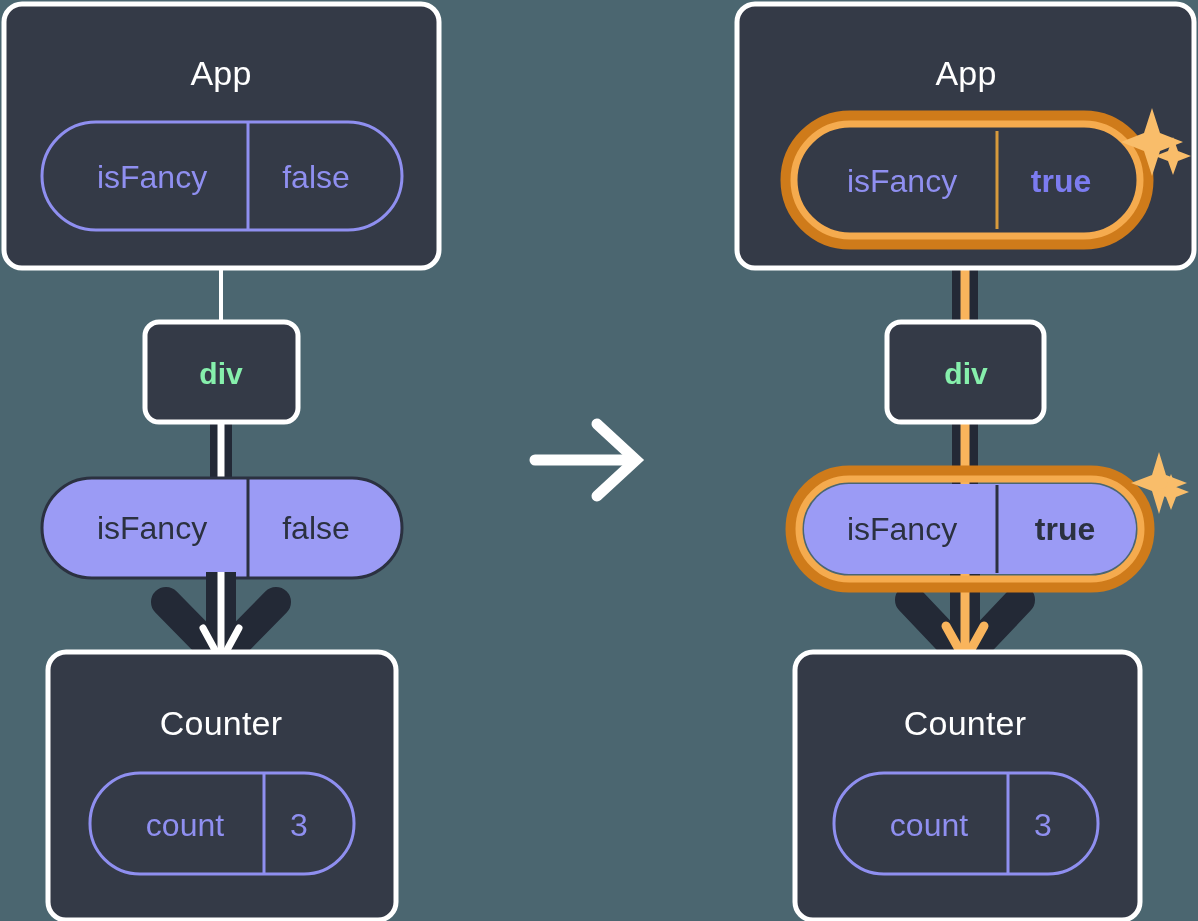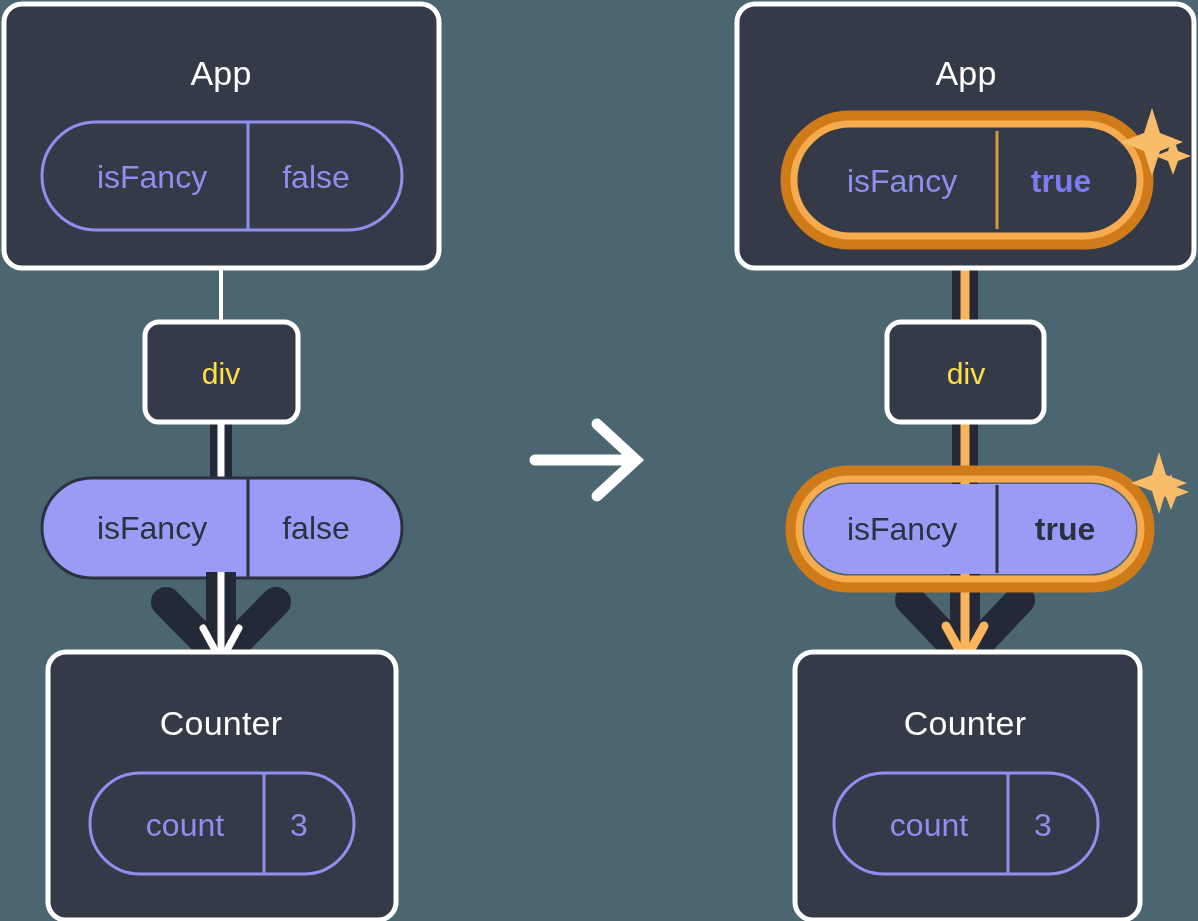--- a/index.html
+++ b/index.html
@@ -33,23 +33,23 @@
     white-space: nowrap;
     pointer-events: none;
   }
   .box-title {
     color: #ffffff;
     font-size: 34px;
     font-weight: 400;
     letter-spacing: 0.2px;
   }
   .div-title {
-    color: #fde047;
+    color: #86efac;
     font-size: 30px;
-    font-weight: 400;
+    font-weight: 700;
   }
   .pill-text-outline {
     color: #8f8ff0;
     font-size: 32px;
     font-weight: 400;
   }
   .pill-text-outline-val {
     color: #8f8ff0;
     font-size: 32px;
     font-weight: 400;

